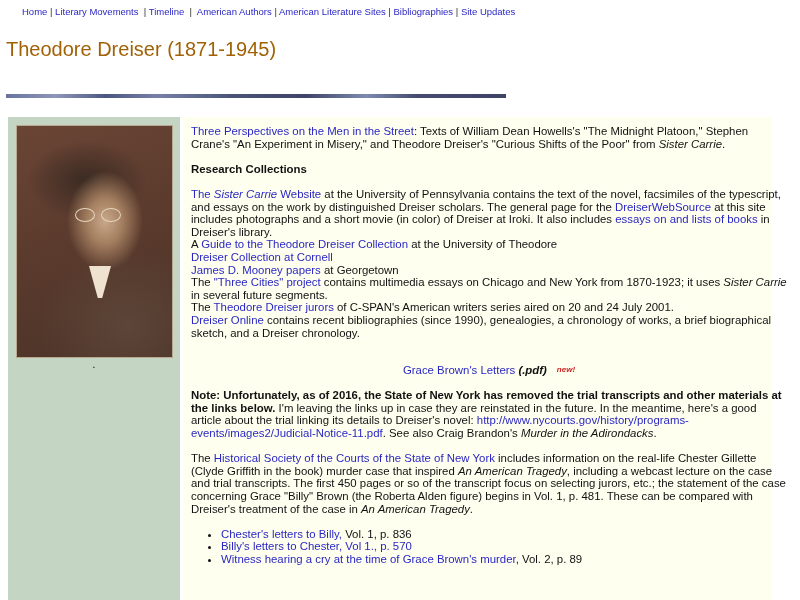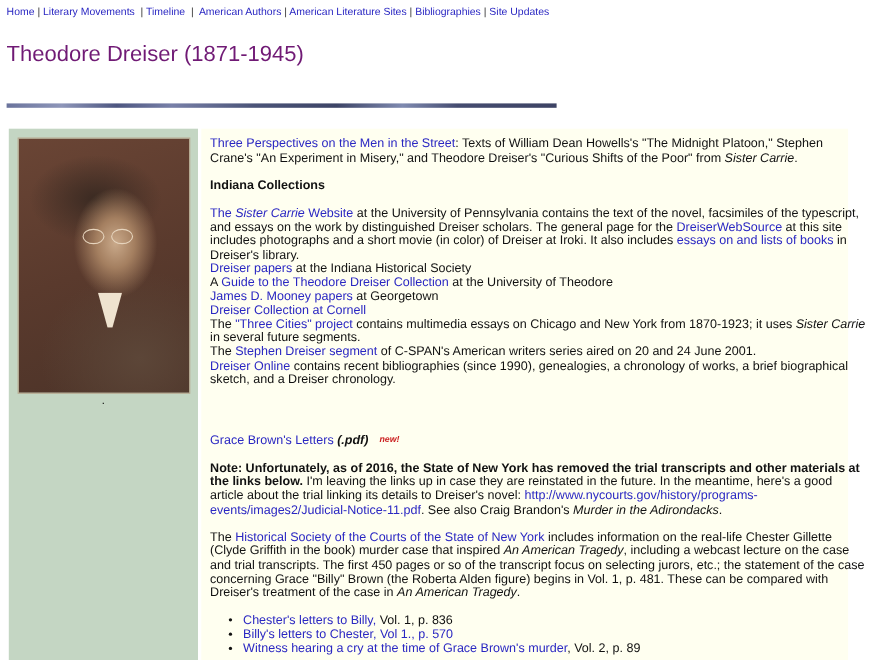--- a/index.html
+++ b/index.html
@@ -8,35 +8,35 @@
       background: #ffffff;
       width: 800px;
       height: 600px;
       overflow: hidden;
       font-family: "Liberation Sans", sans-serif;
       color: #000;
     }
     a { color: #2a27c2; text-decoration: none; }
     .topnav {
       position: absolute;
-      left: 6px;
+      left: 22px;
       top: 6px;
       font-size: 9.5px;
       color: #2a27c2;
       white-space: pre;
     }
     .topnav .sep { color: #333; }
     h1.title {
       position: absolute;
       left: 6px;
       top: 38px;
       margin: 0;
       font-size: 20px;
       font-weight: normal;
-      color: #701a75;
+      color: #a16207;
     }
     .rule-bar {
       position: absolute;
       left: 6px;
       top: 94px;
       width: 500px;
       height: 4px;
       background: linear-gradient(90deg, #6a739c 0%, #8e96b9 10%, #4d5680 20%, #7880a8 30%, #4b5478 45%, #3d4466 60%, #7f8ab0 72%, #454c70 82%, #3d4364 100%);
     }
     .left-panel {
@@ -151,35 +151,34 @@
     <div class="collar"></div>
   </div>
   <div class="caption-dot">.</div>
 </div>
 
 <div class="right-panel">
   <div class="content">
 
     <p><a href="#">Three Perspectives on the Men in the Street</a><span>: Texts of William Dean Howells's "The Midnight Platoon," Stephen Crane's "An Experiment in Misery," and Theodore Dreiser's "Curious Shifts of the Poor" from </span><i>Sister Carrie</i><span>.</span></p>
 
-    <h3>Indiana Collections</h3>
+    <h3>Research Collections</h3>
 
     <div class="block">
       <div><a href="#"><span>The </span><i>Sister Carrie</i><span> Website</span></a><span> at the University of Pennsylvania contains the text of the novel, facsimiles of the typescript, and essays on the work by distinguished Dreiser scholars. The general page for the </span><a href="#">DreiserWebSource</a><span> at this site includes photographs and a short movie (in color) of Dreiser at Iroki. It also includes </span><a href="#">essays on and lists of books</a><span> in Dreiser's library.</span></div>
-      <div><a href="#">Dreiser papers</a><span> at the Indiana Historical Society</span></div>
       <div><span>A </span><a href="#">Guide to the Theodore Dreiser Collection</a><span> at the University of Theodore</span></div>
+      <div><a href="#">Dreiser Collection at Cornell</a></div>
       <div><a href="#">James D. Mooney papers</a><span> at Georgetown</span></div>
-      <div><a href="#">Dreiser Collection at Cornell</a></div>
       <div><span>The </span><a href="#">"Three Cities" project</a><span> contains multimedia essays on Chicago and New York from 1870-1923; it uses </span><i>Sister Carrie</i><span> in several future segments.</span></div>
-      <div><span>The </span><a href="#">Stephen Dreiser segment</a><span> of C-SPAN's American writers series aired on 20 and 24 June 2001.</span></div>
+      <div><span>The </span><a href="#">Theodore Dreiser jurors</a><span> of C-SPAN's American writers series aired on 20 and 24 July 2001.</span></div>
       <div><a href="#">Dreiser Online</a><span> contains recent bibliographies (since 1990), genealogies, a chronology of works, a brief biographical sketch, and a Dreiser chronology.</span></div>
     </div>
 
 
-    <p style="margin-top:42px;"><a href="#">Grace Brown's Letters</a><b><i> (.pdf)</i></b><span class="new-badge">new!</span></p>
+    <p style="margin-top:25px;text-align:center;"><a href="#">Grace Brown's Letters</a><b><i> (.pdf)</i></b><span class="new-badge">new!</span></p>
 
     <p><b>Note: Unfortunately, as of 2016, the State of New York has removed the trial transcripts and other materials at the links below.</b><span> I'm leaving the links up in case they are reinstated in the future. In the meantime, here's a good article about the trial linking its details to Dreiser's novel: </span><a href="#">http://www.nycourts.gov/history/programs-events/images2/Judicial-Notice-11.pdf</a><span>. See also Craig Brandon's </span><i>Murder in the Adirondacks</i><span>.</span></p>
 
     <p><span>The </span><a href="#">Historical Society of the Courts of the State of New York</a><span> includes information on the real-life Chester Gillette (Clyde Griffith in the book) murder case that inspired </span><i>An American Tragedy</i><span>, including a webcast lecture on the case and trial transcripts. The first 450 pages or so of the transcript focus on selecting jurors, etc.; the statement of the case concerning Grace "Billy" Brown (the Roberta Alden figure) begins in Vol. 1, p. 481. These can be compared with Dreiser's treatment of the case in </span><i>An American Tragedy</i><span>.</span></p>
 
     <ul>
       <li><a href="#">Chester's letters to Billy,</a><span> Vol. 1, p. 836</span></li>
       <li><a href="#">Billy's letters to Chester, Vol 1., p. 570</a><span></span></li>
       <li><a href="#">Witness hearing a cry at the time of Grace Brown's murder</a><span>, Vol. 2, p. 89</span></li>
 

